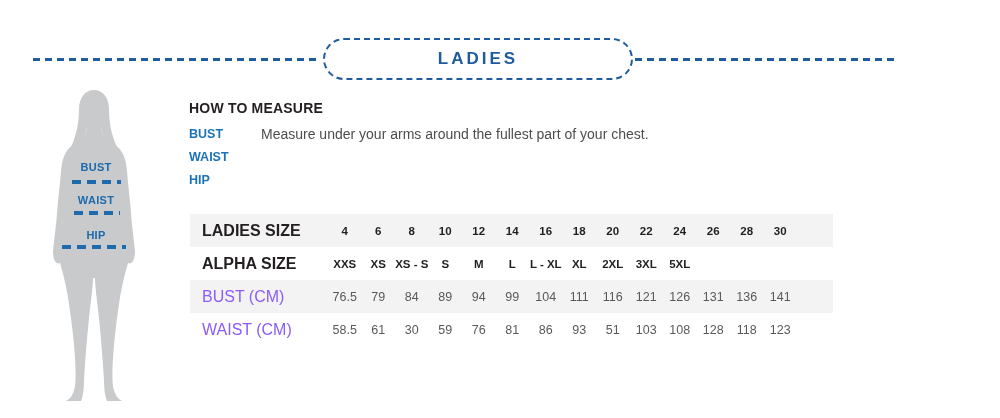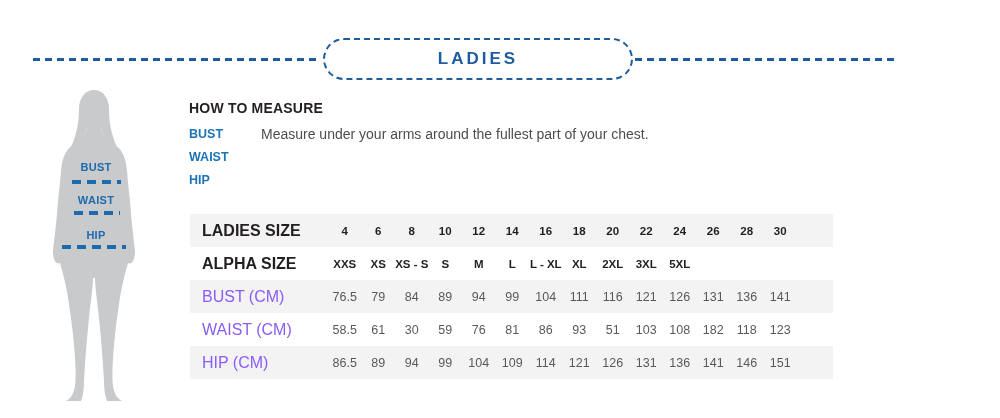--- a/index.html
+++ b/index.html
@@ -220,39 +220,21 @@
           <td>61</td>
           <td>30</td>
           <td>59</td>
           <td>76</td>
           <td>81</td>
           <td>86</td>
           <td>93</td>
           <td>51</td>
           <td>103</td>
           <td>108</td>
-          <td>182</td>
+          <td>128</td>
           <td>118</td>
           <td>123</td>
           <td></td>
         </tr>
-        <tr class="striped">
-          <td class="row-label">HIP (CM)</td>
-          <td>86.5</td>
-          <td>89</td>
-          <td>94</td>
-          <td>99</td>
-          <td>104</td>
-          <td>109</td>
-          <td>114</td>
-          <td>121</td>
-          <td>126</td>
-          <td>131</td>
-          <td>136</td>
-          <td>141</td>
-          <td>146</td>
-          <td>151</td>
-          <td></td>
-        </tr>
       </tbody>
   </table>
 
 </div>
 
 </body></html>

